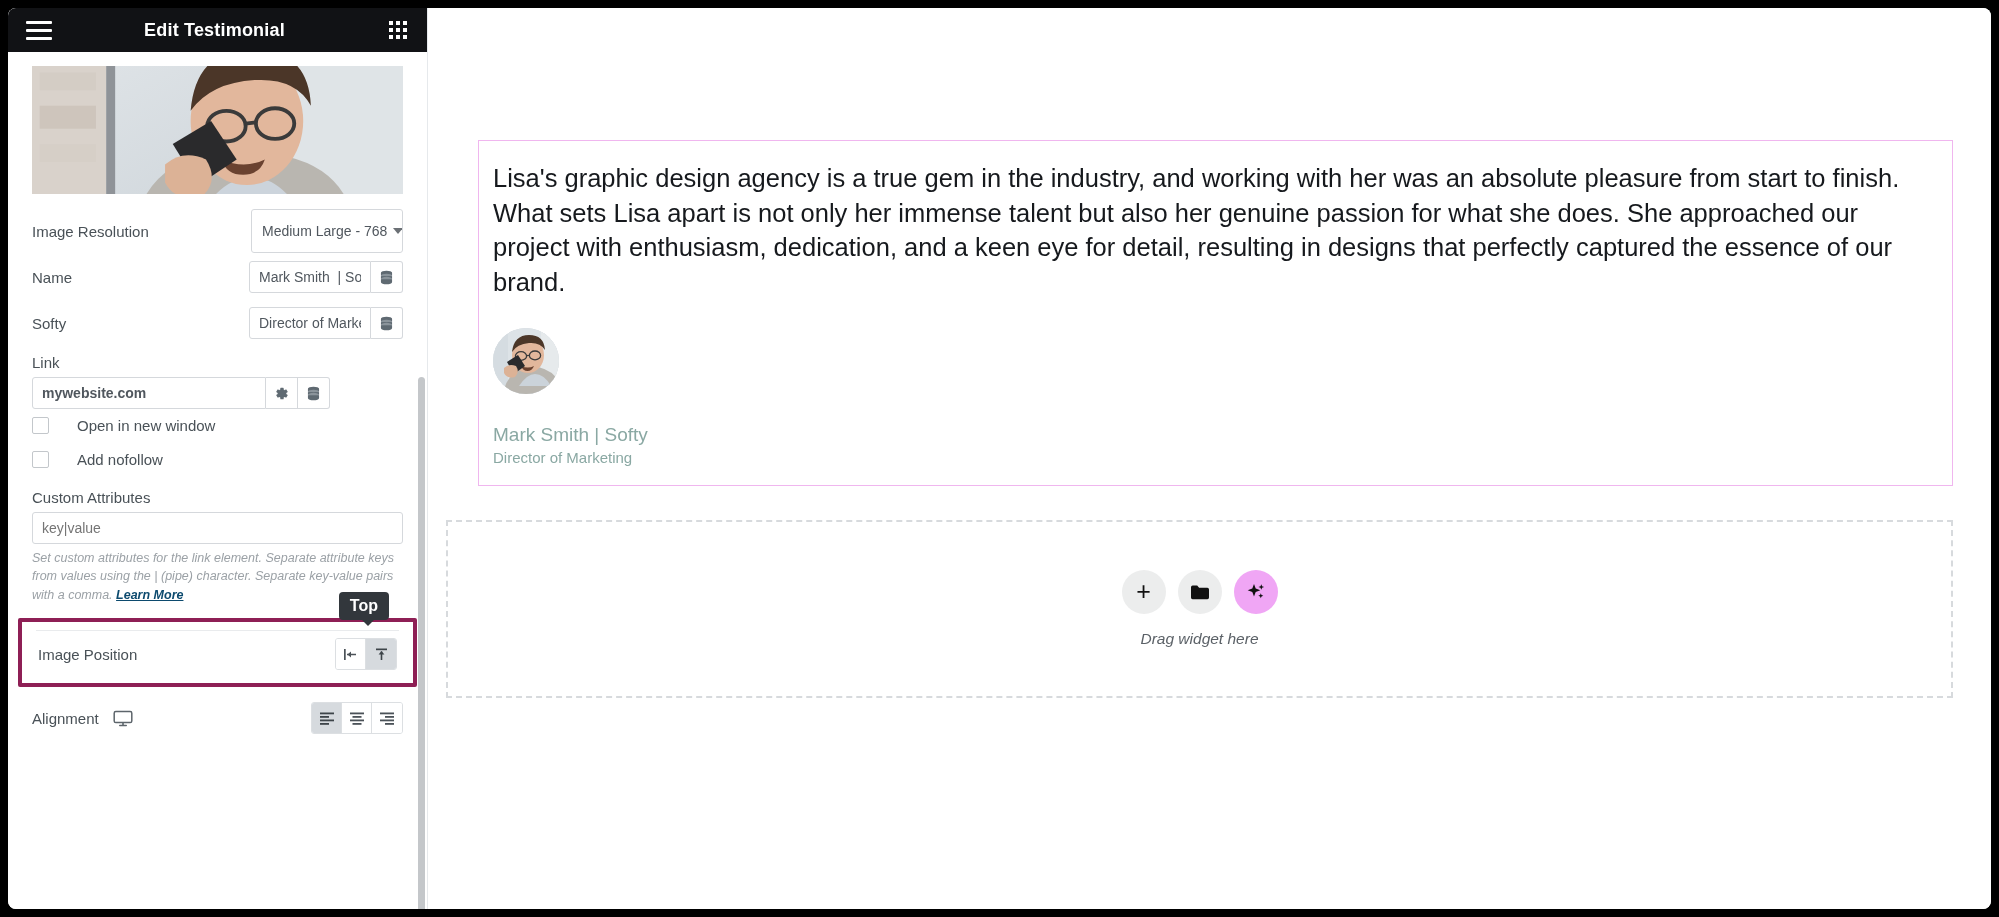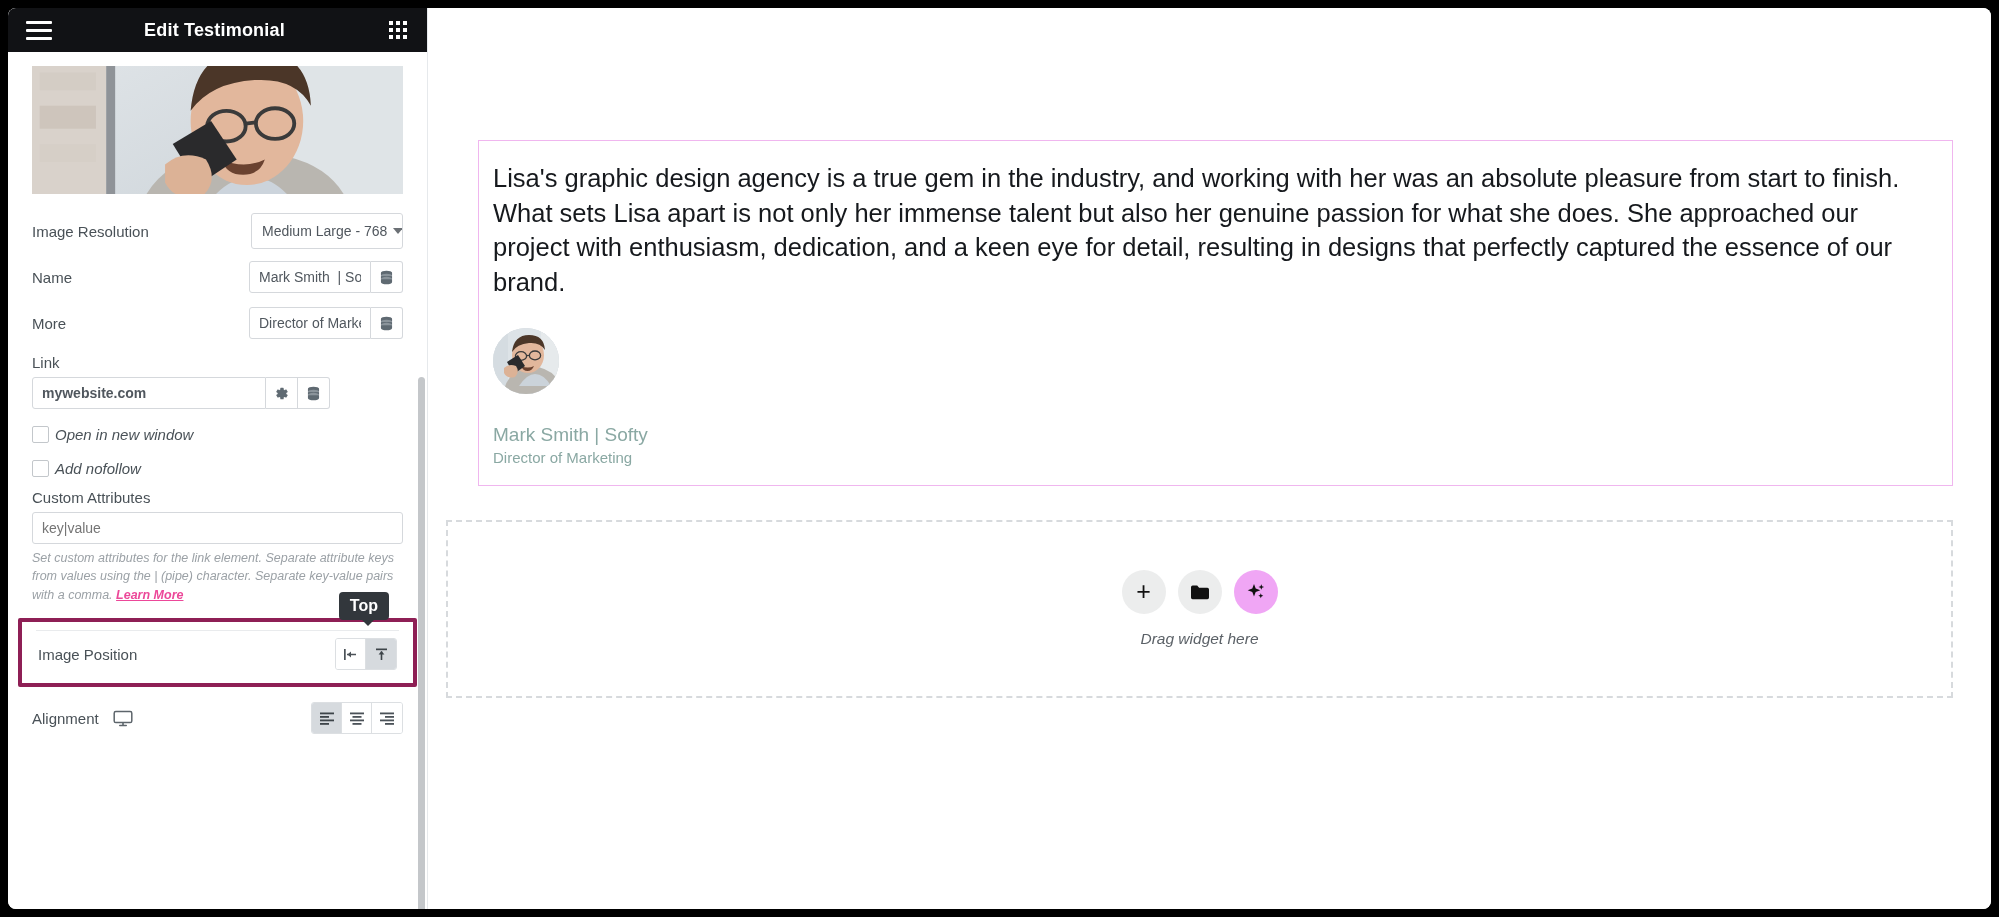--- a/index.html
+++ b/index.html
@@ -76,21 +76,21 @@
   }
   .row-label {
     font-size: 15px; color: #495157; flex: 1;
     display: flex; align-items: center; gap: 14px;
   }
   .monitor-icon { width: 20px; height: 17px; position: relative; display:inline-block; }
 
   .control { display: flex; align-items: center; }
 
   .select-box {
-    width: 152px; height: 36px;
+    width: 152px; height: 44px;
     border: 1px solid #d5d8dc; border-radius: 3px;
     background: #fff;
     display: flex; align-items: center;
     padding: 0 8px 0 10px;
     font-size: 14px; color: #50575e;
     cursor: pointer;
     justify-content: space-between;
     white-space: nowrap; overflow: hidden;
   }
   .caret { width: 0; height: 0; border-left: 5px solid transparent; border-right: 5px solid transparent;
@@ -116,37 +116,37 @@
   .db-icon { width: 13px; height: 15px; display:block; }
   .gear-icon { width: 15px; height: 15px; display:block; }
 
   .field-label {
     padding: 0 24px; font-size: 15px; color: #495157;
     margin-top: 8px; margin-bottom: 6px;
   }
   .full-row { padding: 0 24px; }
 
   .check-row {
-    display: flex; align-items: center; gap: 6px;
-    padding: 0 24px; height: 34px; cursor: pointer; font-style: italic;
+    display: flex; gap: 28px;
+    padding: 0 24px; height: 34px; cursor: pointer;
   }
   .checkbox {
     width: 17px; height: 17px; border: 1px solid #c3c7cb;
     border-radius: 2px; background: #fff; flex: 0 0 auto;
   }
   .check-label { font-size: 15px; color: #495157; }
 
   .help-text {
     padding: 6px 24px 0 24px;
     font-size: 12.5px; line-height: 1.42;
     color: #9ba1a6; font-style: italic;
   }
   .help-link {
     display: inline-block; margin-top: 1px;
-    color: #ec4899; font-size: 12.5px; font-style: italic;
+    color: #0c4a6e; font-size: 12.5px; font-style: italic;
     font-weight: bold; text-decoration: underline; cursor: pointer;
   }
 
   
   #highlight-box {
     position: relative;
     margin: 14px 10px 0 10px;
     border: 4px solid #8e1f55;
     border-radius: 2px;
     padding: 2px 0 6px 0;
@@ -325,21 +325,21 @@
                 <rect x="1" y="6.5" width="12" height="3" fill="#5f6a72"></rect>
                 <ellipse cx="7" cy="9.6" rx="6" ry="2.3" fill="#8b949b"></ellipse>
                 <rect x="1" y="9.9" width="12" height="3" fill="#5f6a72"></rect>
                 <ellipse cx="7" cy="13" rx="6" ry="2.3" fill="#5f6a72"></ellipse>
               </svg>
             </div>
           </div>
         </div>
 
         <div class="row">
-          <div class="row-label">More</div>
+          <div class="row-label">Softy</div>
           <div class="control input-combo">
             <input class="text-input" value="Director of Market" style="">
             <div class="icon-btn">
               <svg class="db-icon" viewBox="0 0 14 16">
                 <ellipse cx="7" cy="3" rx="6" ry="2.3" fill="#5f6a72"></ellipse>
                 <rect x="1" y="3" width="12" height="3" fill="#5f6a72"></rect>
                 <ellipse cx="7" cy="6.2" rx="6" ry="2.3" fill="#8b949b"></ellipse>
                 <rect x="1" y="6.5" width="12" height="3" fill="#5f6a72"></rect>
                 <ellipse cx="7" cy="9.6" rx="6" ry="2.3" fill="#8b949b"></ellipse>
                 <rect x="1" y="9.9" width="12" height="3" fill="#5f6a72"></rect>

